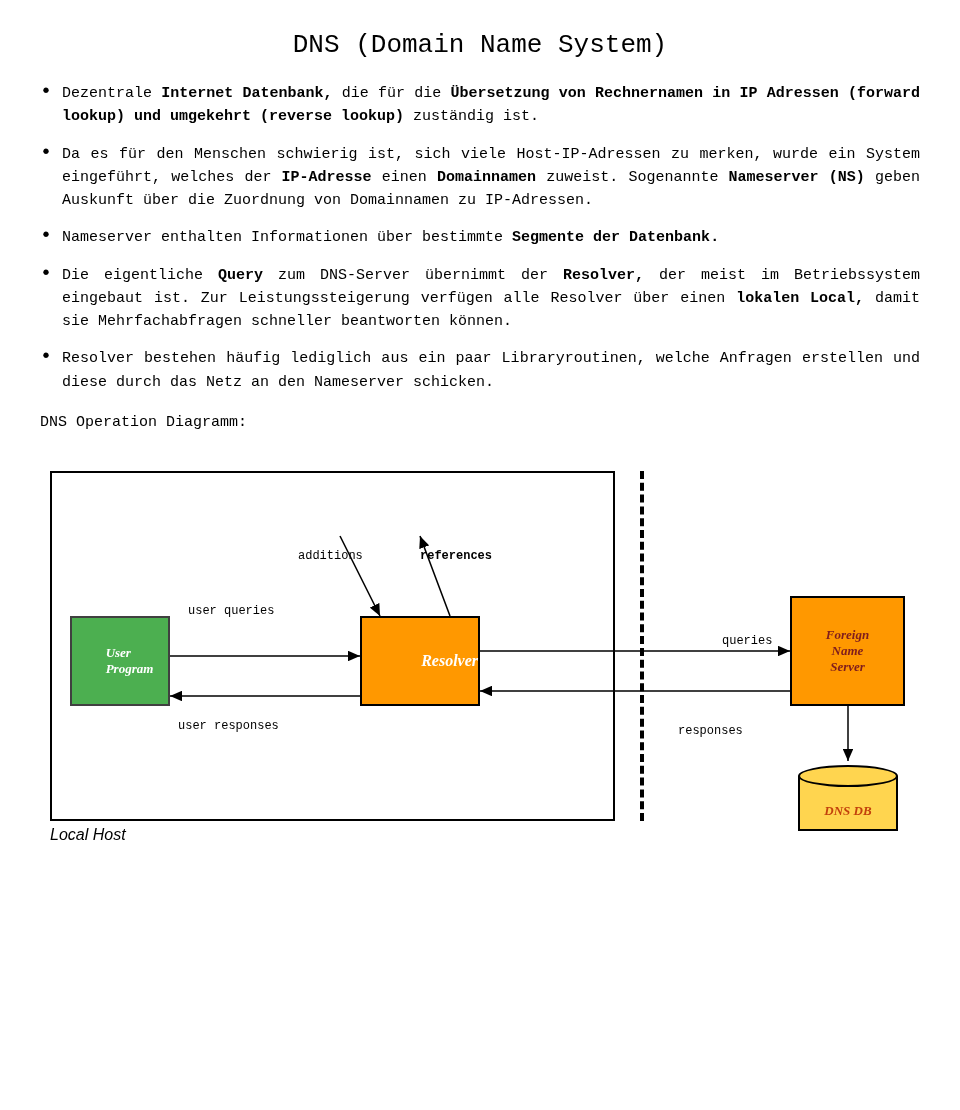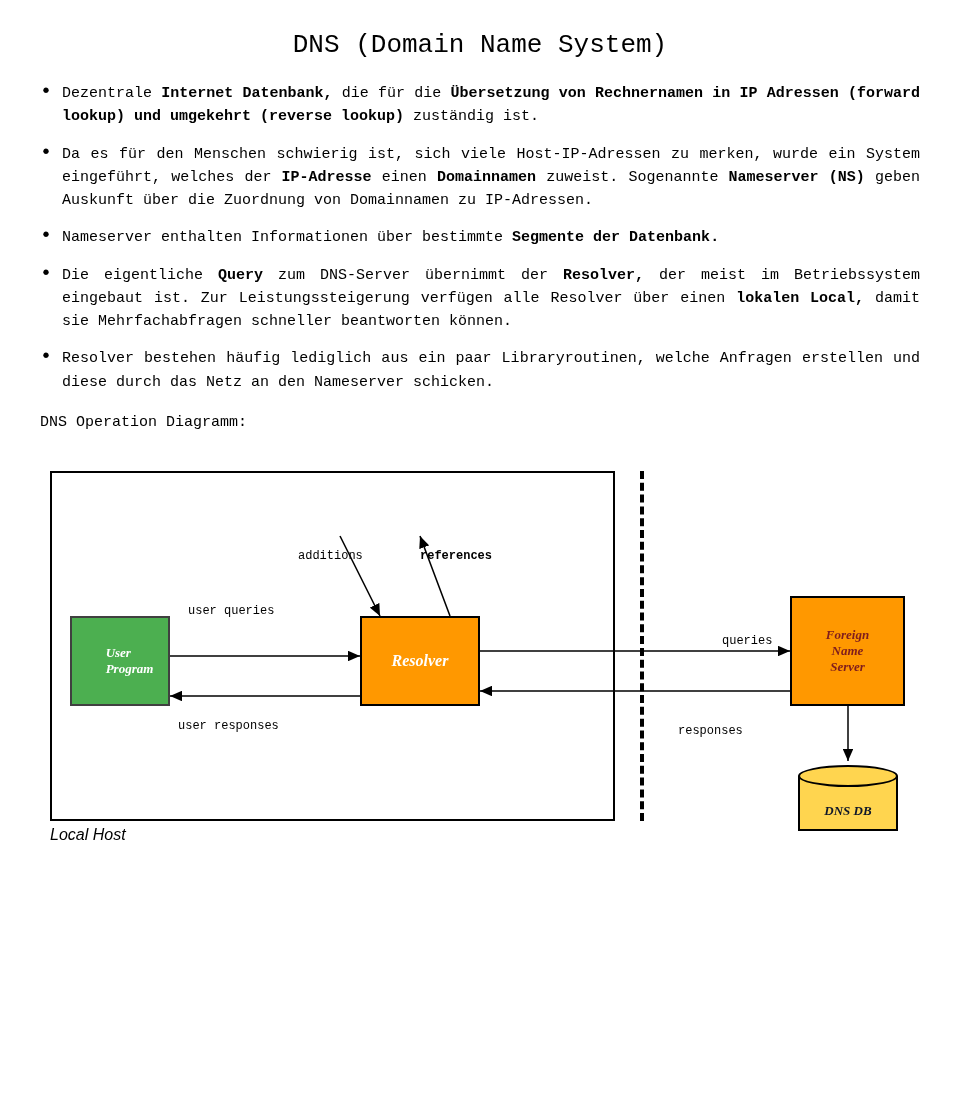--- a/index.html
+++ b/index.html
@@ -95,21 +95,21 @@
     .resolver-box {
       position: absolute;
       left: 320px;
       top: 175px;
       width: 120px;
       height: 90px;
       background: #FF9800;
       border: 2px solid #000;
       display: flex;
       align-items: center;
-      justify-content: center;
+      justify-content: flex-end;
       font-size: 16px;
       font-weight: bold;
       font-style: italic;
       color: #fff;
       font-family: 'Times New Roman', serif;
     }
     
     .foreign-box {
       position: absolute;
       left: 750px;
@@ -166,21 +166,21 @@
       top: 11px;
       z-index: 2;
     }
     .cylinder-label {
       position: absolute;
       bottom: 10px;
       font-size: 13px;
       font-weight: bold;
       font-style: italic;
       font-family: 'Times New Roman', serif;
-      color: #0f172a;
+      color: #c2410c;
       z-index: 3;
     }
     
     .arrow-svg {
       position: absolute;
       top: 0; left: 0;
       width: 900px;
       height: 420px;
       pointer-events: none;
     }

